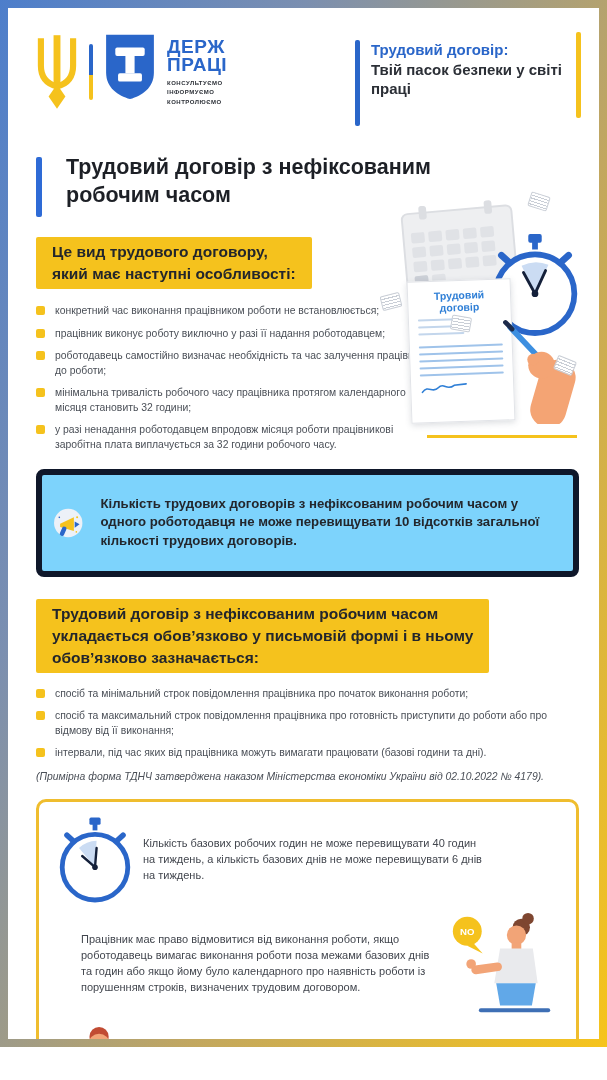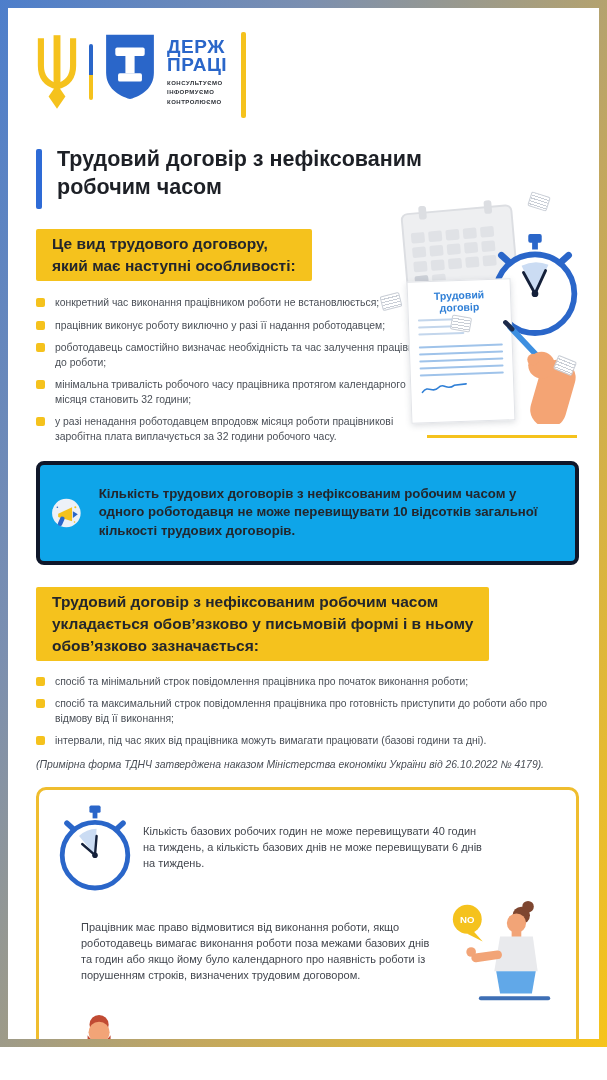--- a/index.html
+++ b/index.html
@@ -27,21 +27,21 @@
 
   .campaign { display:flex; margin-left:auto; gap:11px; padding-top:8px; }
   .campaign-bar { width:5px; height:86px; background:#2A66C9; border-radius:2px; flex:none; }
   .campaign-title { color:#2A66C9; font-weight:bold; font-size:15px; line-height:1.3; }
   .campaign-subtitle { color:#2b2f36; font-weight:bold; font-size:15px; line-height:1.3;
     white-space:pre-line; }
   .accent-bar-right { width:5px; height:86px; background:#F5C21D; border-radius:2px;
     margin-left:14px; flex:none; }
 
   
-  .main-title-row { display:flex; gap:15px; margin:27px 20px 0 28px; }
+  .main-title-row { display:flex; gap:24px; margin:27px 20px 0 28px; }
   .title-bar { width:6px; height:60px; background:#2E6BD6; border-radius:2px; margin-top:4px; flex:none; }
   .page-title { font-size:21.5px; font-weight:bold; color:#1d2026; line-height:1.32; white-space:pre-line; }
 
   
   .hl-box { background:#F5C21D; width:fit-content; padding:4px 16px; border-radius:2px;
     font-weight:bold; font-size:15.5px; color:#23262c; line-height:1.42; white-space:pre-line; }
   ul.bullets { list-style:none; display:flex; flex-direction:column; gap:8px; }
   ul.bullets li { display:flex; gap:10px; font-size:10.4px; color:#4a4f57; line-height:1.4; }
   .marker { width:9px; height:9px; background:#F5C21D; border-radius:2px; flex:none; margin-top:2px; }
 
@@ -61,22 +61,22 @@
   .doc-sign { margin-top:6px; }
   .stopwatch-top { position:absolute; top:34px; right:0; z-index:1; }
   .hand-pen { position:absolute; bottom:2px; right:2px; z-index:3; }
   .scrap { position:absolute; width:20px; height:15px; background:
     repeating-linear-gradient(#ffffff 0 2px, #c9ced6 2px 3px); border:1px solid #c9ced6;
     border-radius:2px; z-index:4; }
   .yellow-line { position:absolute; bottom:-12px; right:6px; width:150px; height:3px;
     background:#F5C21D; }
 
   
-  .callout { margin:16px 20px 0 28px; border:4px solid #0f172a; border-radius:8px;
-    background:#0ea5e9; display:flex; align-items:center; gap:16px; padding:10px 20px 10px 10px;
+  .callout { margin:16px 20px 0 28px; border:6px solid #0f172a; border-radius:8px;
+    background:#7dd3fc; display:flex; align-items:center; gap:16px; padding:10px 20px 10px 10px;
     position:relative; z-index:5; }
   .callout-text { font-weight:bold; font-size:13.2px; color:#23262c; line-height:1.4; }
 
   
   .section2 { margin:22px 20px 0 28px; }
   .section2 ul { margin-top:14px; max-width:545px; }
   .note { margin-top:10px; font-style:italic; font-size:10.4px; color:#4a4f57; }
 
   
   .panel { margin:17px 20px 0 28px; border:3px solid #EFBD2E; border-radius:10px;
@@ -107,20 +107,28 @@
         <rect x="14" y="17" width="32" height="9" rx="2" fill="#ffffff"></rect>
         <rect x="25" y="26" width="10" height="19" fill="#ffffff"></rect>
         <rect x="17" y="45" width="26" height="9" rx="2" fill="#ffffff"></rect>
       </svg>
       <div class="wordmark">
         <div class="org-name">ДЕРЖ
 ПРАЦІ</div>
         <div class="tagline">КОНСУЛЬТУЄМО
 ІНФОРМУЄМО
 КОНТРОЛЮЄМО</div>
+      </div>
+      <div class="campaign">
+        <div class="campaign-bar"></div>
+        <div>
+          <div class="campaign-title">Трудовий договір:</div>
+          <div class="campaign-subtitle">Твій пасок безпеки у світі
+праці</div>
+        </div>
       </div>
       <div class="accent-bar-right"></div>
     </div>
 
     <div class="main-title-row">
       <div class="title-bar"></div>
       <h1 class="page-title">Трудовий договір з нефіксованим
 робочим часом</h1>
     </div>
 
@@ -247,21 +255,21 @@
           </li>
         <li>
             <span class="marker"></span>
             <span>спосіб та максимальний строк повідомлення працівника про готовність приступити до роботи або про відмову від її виконання;</span>
           </li>
         <li>
             <span class="marker"></span>
             <span>інтервали, під час яких від працівника можуть вимагати працювати (базові години та дні).</span>
           </li>
       </ul>
-      <div class="note">(Примірна форма ТДНЧ затверджена наказом Міністерства економіки України від 26.10.2022 № 4179).</div>
+      <div class="note">(Примірна форма ТДНЧ затверджена наказом Міністерства економіки України від 02.10.2022 № 4179).</div>
     </div>
 
     <div class="panel">
 
       <div class="p-item p-item1">
         <svg width="80" height="88" viewBox="0 0 100 110">
           <rect x="43" y="2" width="14" height="9" rx="2" fill="#2A66C9"></rect>
           <rect x="47" y="9" width="6" height="9" fill="#2A66C9"></rect>
           <line x1="15" y1="24" x2="26" y2="34" stroke="#2A66C9" stroke-width="7" stroke-linecap="round"></line>
           <line x1="85" y1="24" x2="74" y2="34" stroke="#2A66C9" stroke-width="7" stroke-linecap="round"></line>

